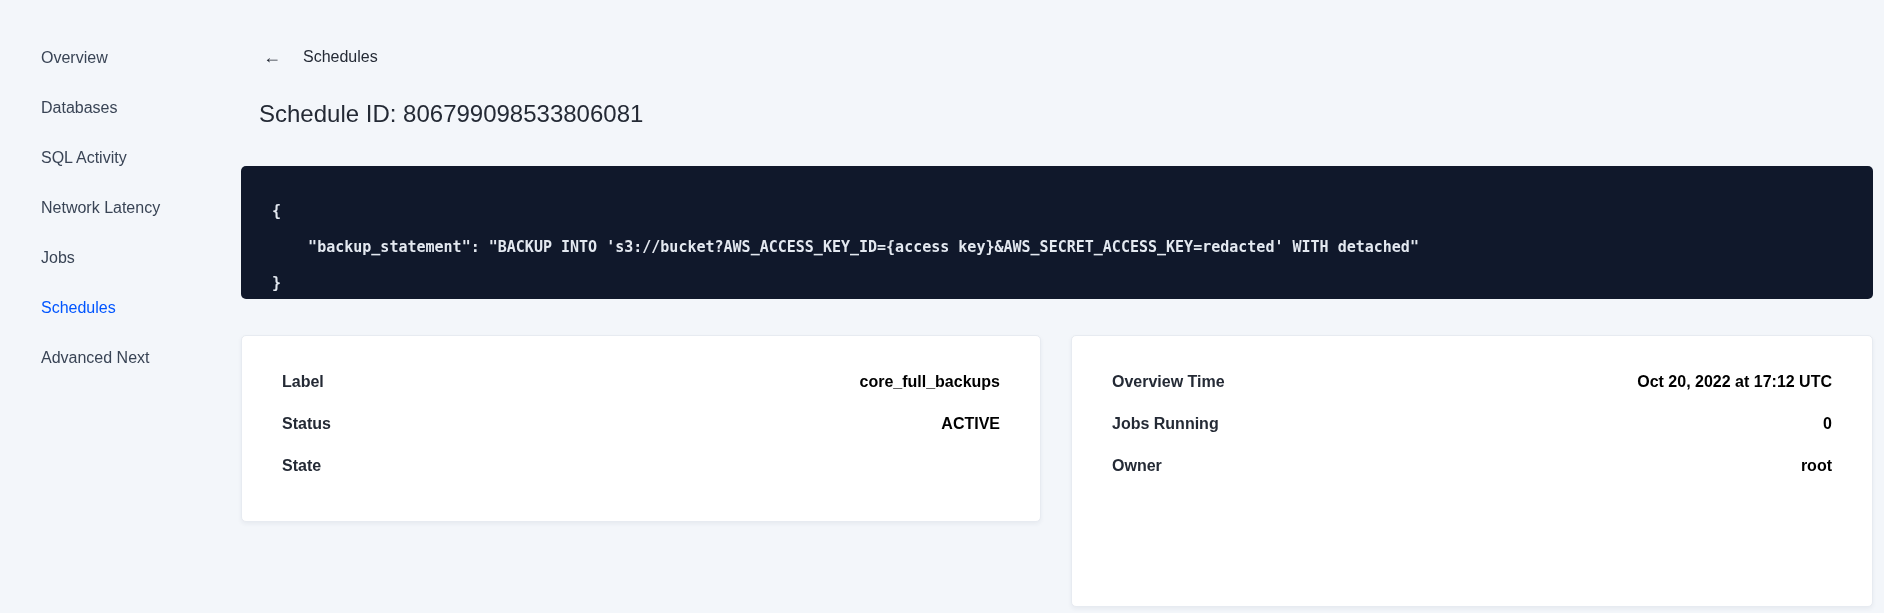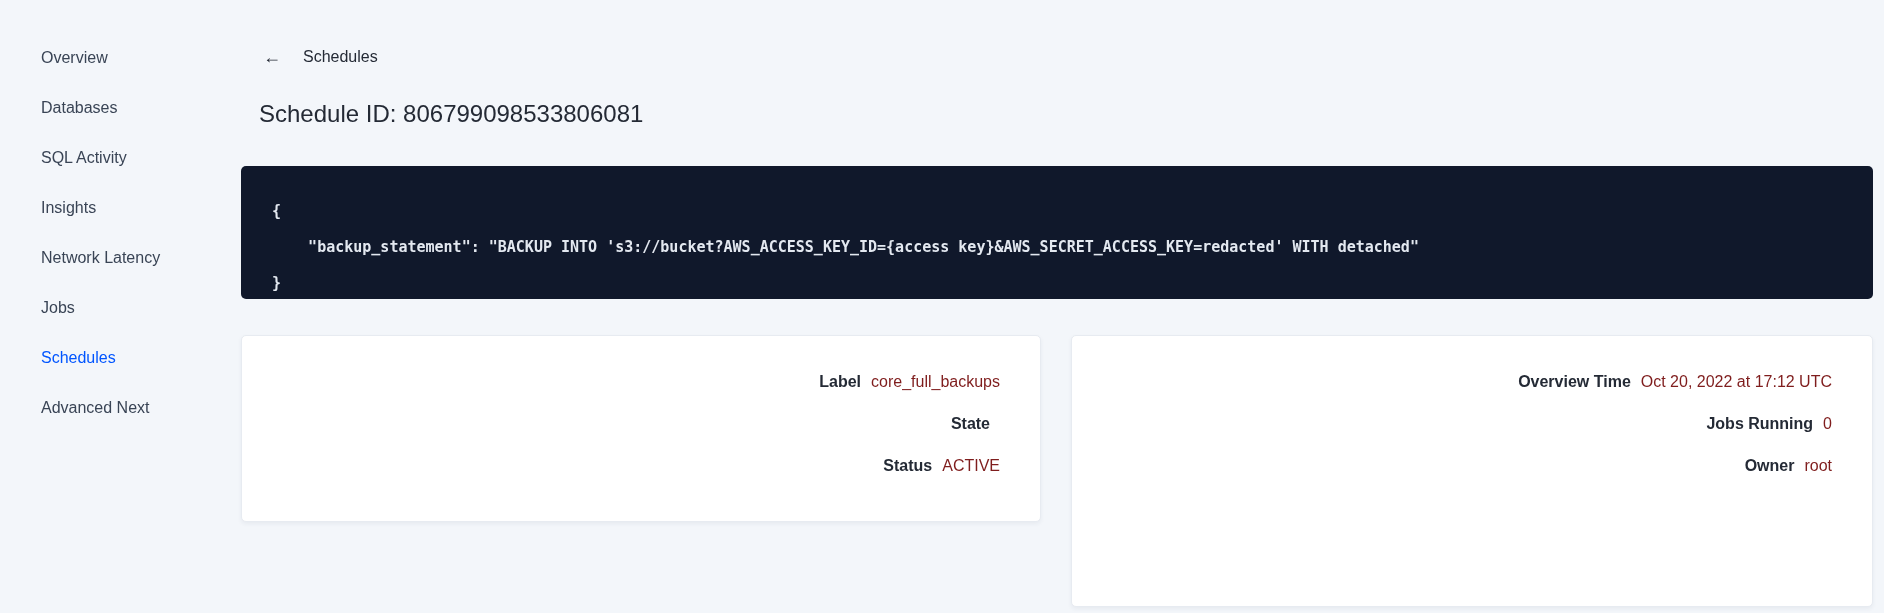--- a/index.html
+++ b/index.html
@@ -51,35 +51,34 @@
     position: absolute; background: #ffffff;
     border: 1px solid #e7ebf1; border-radius: 5px;
     box-shadow: 0 2px 4px rgba(40, 55, 80, 0.06);
     padding: 25px 30px 0 30px;
   }
   .card-left  { left: 236px; top: 330px; width: 800px; height: 187px; }
   .card-right { left: 1066px; top: 330px; width: 802px; height: 272px; }
 
   .detail-row {
     height: 42px; display: flex; align-items: center;
-    justify-content: flex-end;
+    justify-content: space-between;
   }
   .detail-label { font-size: 16px; font-weight: 700; color: #242a35; }
-  .detail-value { font-size: 16px; font-weight: 400; color: #7f1d1d; text-align: right; }
+  .detail-value { font-size: 16px; font-weight: 700; color: #000000; text-align: right; }
 </style>
 </head>
 <body>
 
 <div class="app">
 
   <nav class="sidebar">
     <div class="sidebar-item">Overview</div>
     <div class="sidebar-item">Databases</div>
     <div class="sidebar-item">SQL Activity</div>
-    <div class="sidebar-item">Insights</div>
     <div class="sidebar-item">Network Latency</div>
     <div class="sidebar-item">Jobs</div>
     <div class="sidebar-item active">Schedules</div>
     <div class="sidebar-item">Advanced Next</div>
   </nav>
 
   <main class="main">
 
     <a class="back-link">
       <span class="back-arrow">←</span>
@@ -89,26 +88,26 @@
     <h1 class="page-title">Schedule ID: 806799098533806081</h1>
 
     <pre class="code-block"><div class="code-line">{</div><div class="code-line">    "backup_statement": "BACKUP INTO 's3://bucket?AWS_ACCESS_KEY_ID={access key}&amp;AWS_SECRET_ACCESS_KEY=redacted' WITH detached"</div><div class="code-line">}</div></pre>
 
     <section class="card card-left">
       <div class="detail-row">
         <span class="detail-label">Label</span>
         <span class="detail-value">core_full_backups</span>
       </div>
       <div class="detail-row">
+        <span class="detail-label">Status</span>
+        <span class="detail-value">ACTIVE</span>
+      </div>
+      <div class="detail-row">
         <span class="detail-label">State</span>
         <span class="detail-value"></span>
-      </div>
-      <div class="detail-row">
-        <span class="detail-label">Status</span>
-        <span class="detail-value">ACTIVE</span>
       </div>
     </section>
 
     <section class="card card-right">
       <div class="detail-row">
         <span class="detail-label">Overview Time</span>
         <span class="detail-value">Oct 20, 2022 at 17:12 UTC</span>
       </div>
       <div class="detail-row">
         <span class="detail-label">Jobs Running</span>

